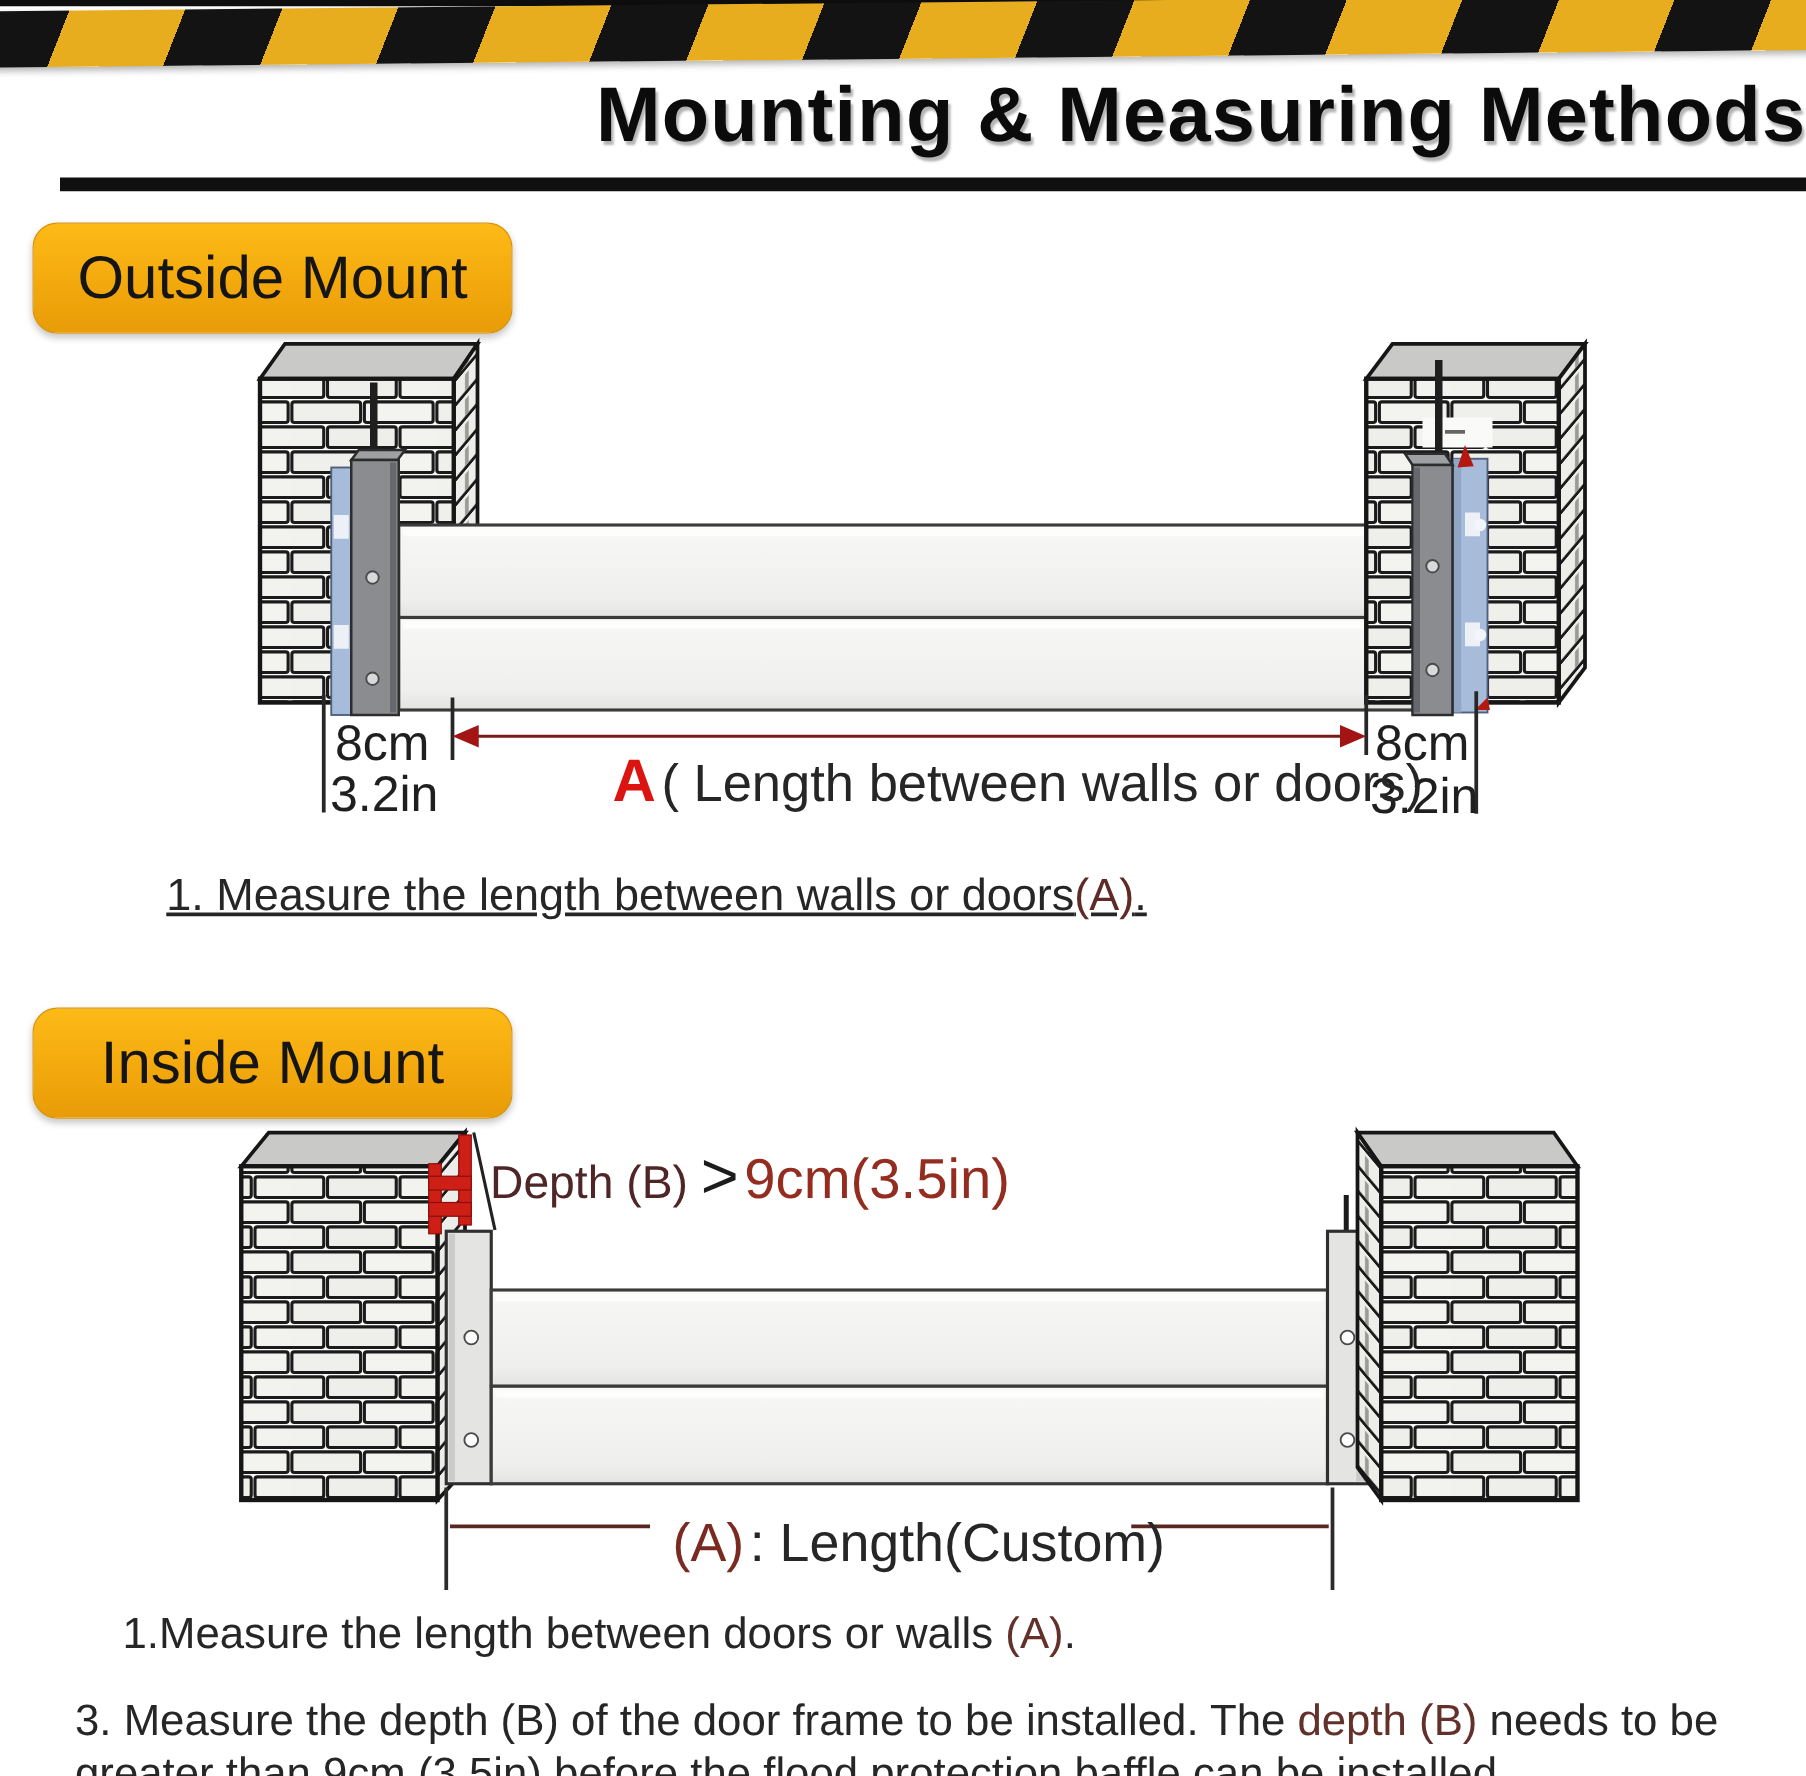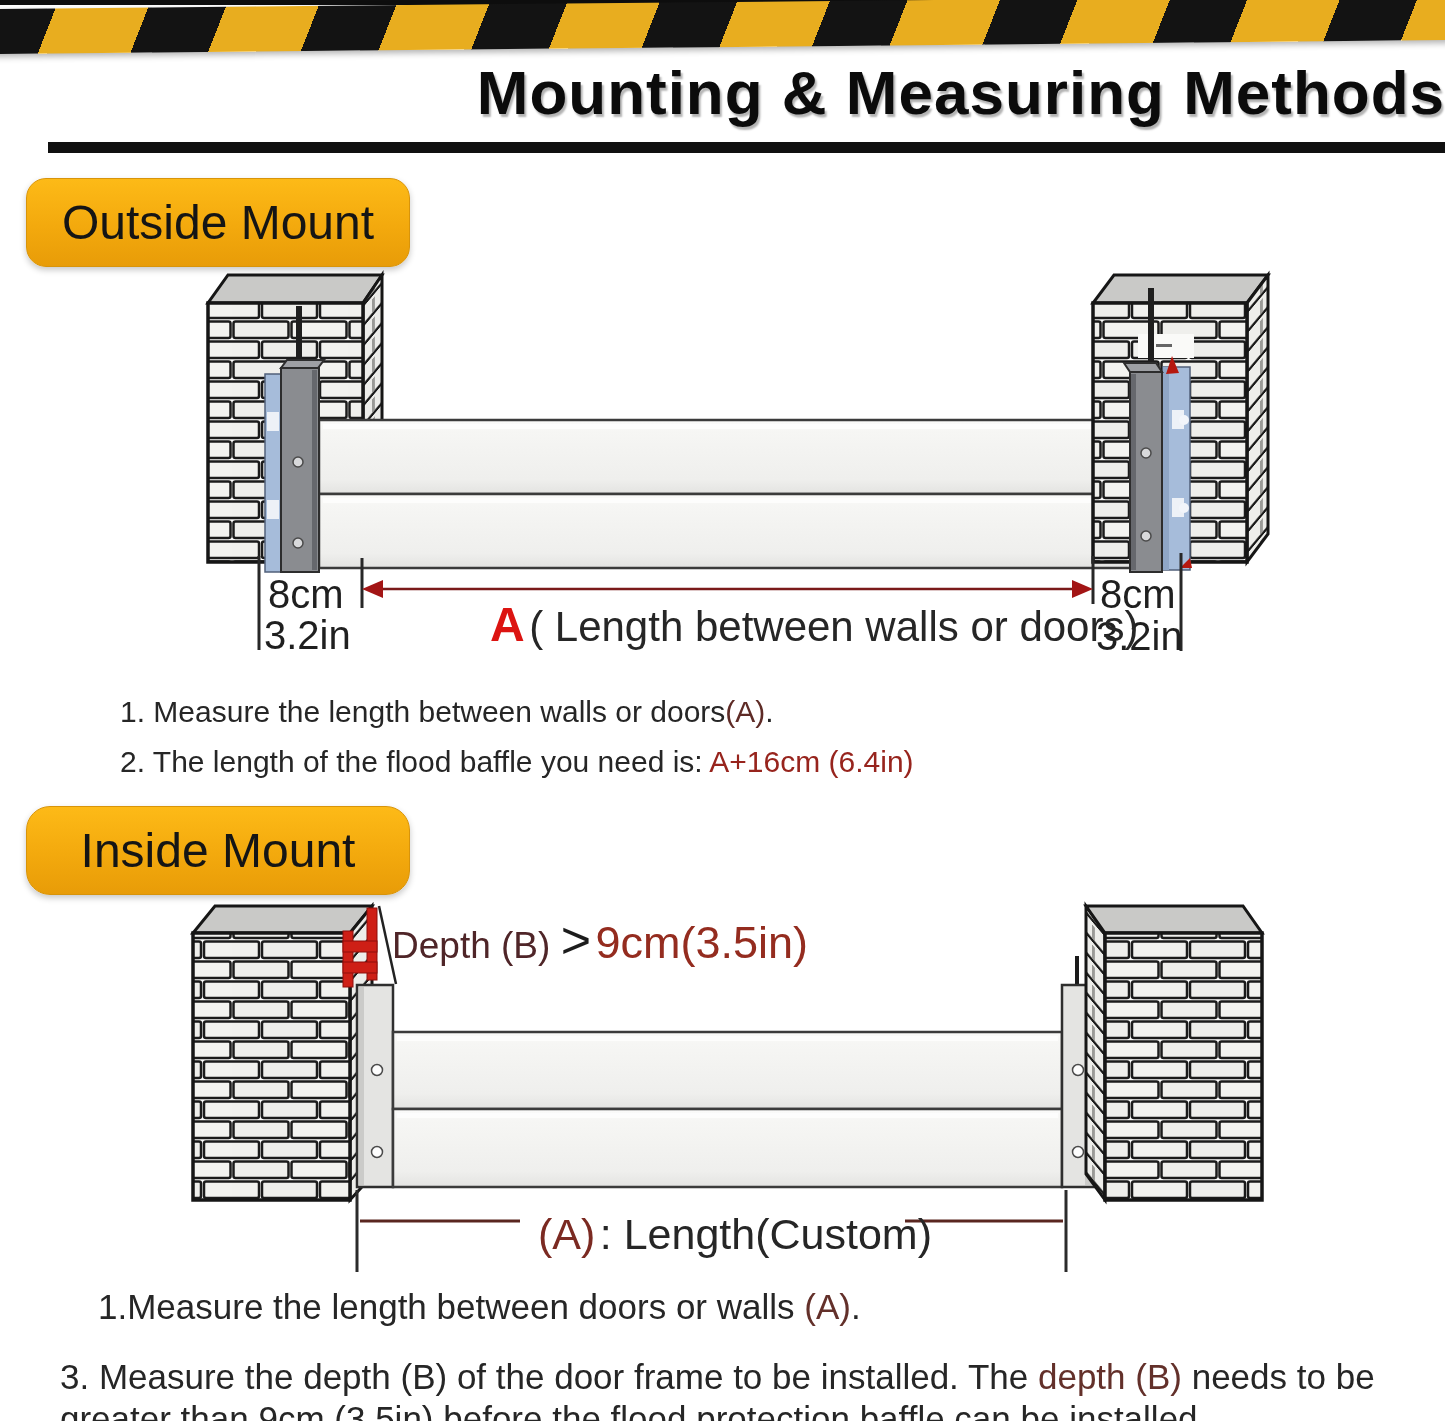--- a/index.html
+++ b/index.html
@@ -23,25 +23,25 @@
   .titlebar{position:absolute;left:48px;top:142px;width:1397px;height:11px;background:#101010;}
   
   .badge{
     position:absolute;width:382px;height:87px;border-radius:20px;
     background:linear-gradient(180deg,#FDBA17 0%,#F3A90D 55%,#E89C08 100%);
     border:1px solid #d8940a;
     display:flex;align-items:center;justify-content:center;
     font-size:48px;color:#151515;box-shadow:0 3px 6px rgba(0,0,0,.22);text-align:center;
   }
   #badge-outside{left:26px;top:178px;}
-  #badge-inside{left:26px;top:806px;border-radius:24px;}
+  #badge-inside{left:26px;top:806px;}
   
   svg.canvas{position:absolute;left:0;top:0;font-family:"Liberation Sans",sans-serif;}
   
-  .steps-outside{position:absolute;left:120px;top:690px;width:1290px;font-size:30px;line-height:1.45;}
+  .steps-outside{position:absolute;left:133px;top:690px;width:1290px;font-size:36px;line-height:1.45;text-decoration:underline;}
   .steps-outside .step{margin-bottom:6px;white-space:nowrap;}
   .steps-inside{position:absolute;left:60px;top:1286px;width:1348px;font-size:35px;line-height:1.18;}
   .steps-inside .step1{padding-left:38px;margin-bottom:29px;}
   .accent-a{color:#5E2B26;}
   .accent-red{color:#97241D;}
   .accent-maroon{color:#63302A;}
 </style>
 </head>
 <body>
 
@@ -218,19 +218,18 @@
     </text>
     <text x="538" y="1249">
       <tspan font-size="43" fill="#7B2A22">(A)</tspan>
       <tspan font-size="43" fill="#262626">: Length(Custom)</tspan>
     </text>
   </g>
 </svg>
 
 <div class="steps-outside">
   <div class="step"><span>1. Measure the length between walls or doors</span><span class="accent-a">(A)</span><span>.</span></div>
-  <div class="step"><span>2. The length of the flood baffle you need is: </span><span class="accent-red">A+16cm (6.4in)</span><span></span></div>
 </div>
 
 <div class="steps-inside">
   <div class="step1"><span>1.Measure the length between doors or walls </span><span class="accent-maroon">(A)</span><span>.</span></div>
   <div class="step2"><span>3. Measure the depth (B) of the door frame to be installed. The </span><span class="accent-maroon">depth (B)</span><span> needs to be greater than 9cm (3.5in) before the flood protection baffle can be installed.</span></div>
 </div>
 
 </body></html>

